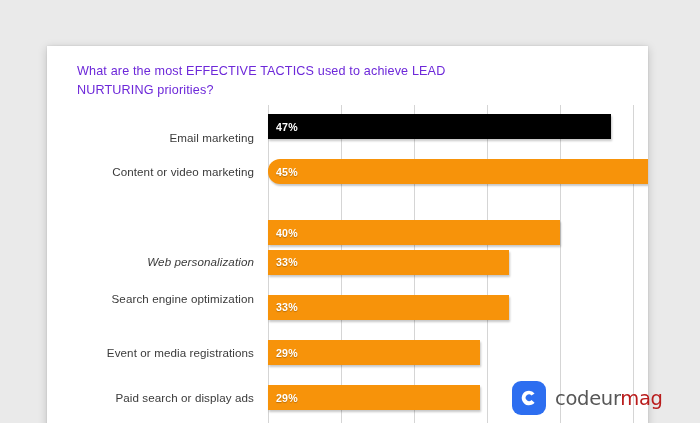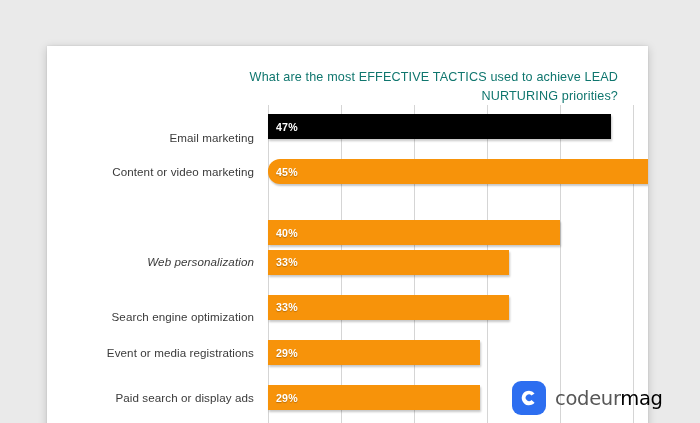--- a/index.html
+++ b/index.html
@@ -31,27 +31,26 @@
     box-shadow: 0 2px 9px rgba(0,0,0,0.18), 0 0 2px rgba(0,0,0,0.10);
     overflow: hidden;
   }
 
   
   .chart-title {
     position: absolute;
     left: 30px;
     top: 16px;
     width: 541px;
-    text-align: right;
+    text-align: left;
     font-size: 12.6px;
     line-height: 19px;
-    color: #0f766e;
+    color: #6d28d9;
     letter-spacing: 0.15px;
     white-space: pre-line;
-    margin-top: 6px;
   }
 
   
   .plot-wrap {
     position: absolute;
     left: 0;
     top: 59px;
     width: 601px;
     height: 361px;
   }
@@ -142,39 +141,39 @@
     flex: none;
   }
   .logo-mark svg { display: block; }
   .logo-text {
     font-size: 19.5px;
     letter-spacing: -0.3px;
     white-space: nowrap;
     font-family: "DejaVu Sans", sans-serif;
   }
   .logo-word-codeur { color: #575757; }
-  .logo-word-mag { color: #000000; }
+  .logo-word-mag { color: #b91c1c; }
 </style>
 </head>
 <body>
 
 <div id="page-root">
 
   <div class="chart-card">
 
     <div class="chart-title">What are the most EFFECTIVE TACTICS used to achieve LEAD
 NURTURING priorities?</div>
 
     <div class="plot-wrap">
 
       <div class="axis-labels">
           <div class="cat-label" style="top: 26px; margin-left: 8px;">Email marketing</div>
           <div class="cat-label" style="top: 59.7px;">Content or video marketing</div>
           <div class="cat-label" style="top: 150.1px; font-style: italic;">Web personalization</div>
-          <div class="cat-label" style="top: 205px;">Search engine optimization</div>
+          <div class="cat-label" style="top: 187px;">Search engine optimization</div>
           <div class="cat-label" style="top: 240.5px;">Event or media registrations</div>
           <div class="cat-label" style="top: 285.7px;">Paid search or display ads</div>
         </div>
 
       <div class="plot-area">
         <div class="gridlines">
             <div class="gridline" style="left: 0px;"></div>
             <div class="gridline" style="left: 73.0769px;"></div>
             <div class="gridline" style="left: 146.154px;"></div>
             <div class="gridline" style="left: 219.231px;"></div>

